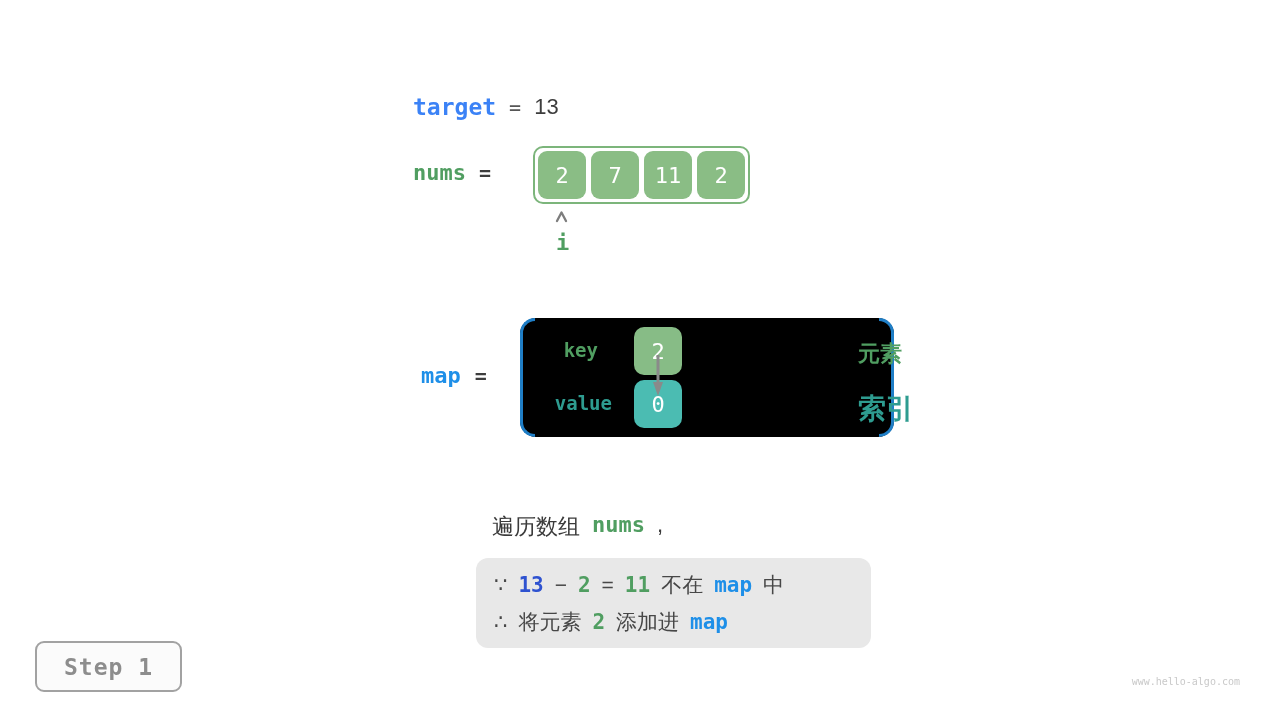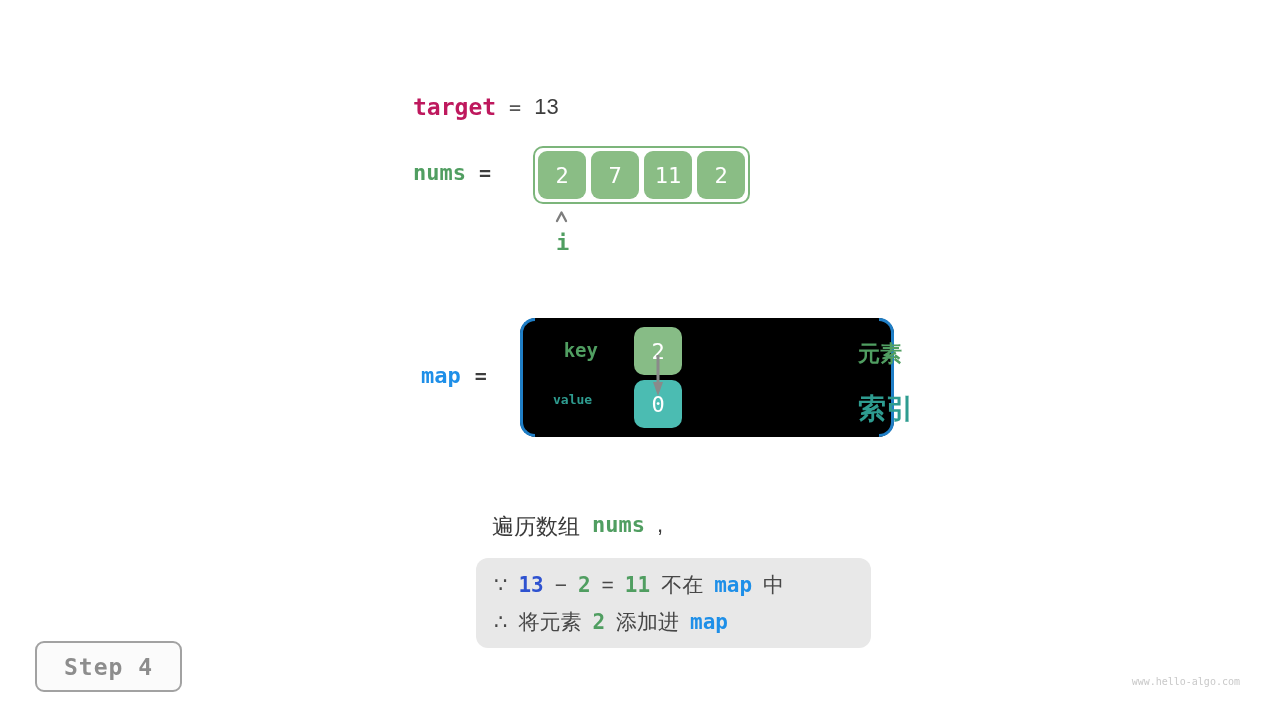--- a/index.html
+++ b/index.html
@@ -9,21 +9,21 @@
     height: 720px;
     background: #ffffff;
     overflow: hidden;
     font-family: "Liberation Sans", sans-serif;
   }
   .abs { position: absolute; }
   .mono { font-family: "DejaVu Sans Mono", "Liberation Mono", monospace; }
   .b { font-weight: bold; }
 
   
-  .c-royal { color: #be185d; }
+  .c-royal { color: #3b82f6; }
   .c-azure { color: #1e8fe8; }
   .c-green { color: #509e61; }
   .c-teal  { color: #2e9c90; }
   .c-dark  { color: #3d3d3d; }
   .c-mid   { color: #565656; }
 
   
   .target-row { left: 413px; top: 94px; display: flex; align-items: center; gap: 13px; }
   .target-row .kw  { font-size: 23px; }
   .target-row .eq  { font-size: 20px; }
@@ -61,21 +61,21 @@
   .map-panel {
     left: 520px; top: 318px; width: 374px; height: 119px;
     background: #000000; border-radius: 16px;
   }
   .bracket { position: absolute; top: 0; bottom: 0; width: 15px; box-sizing: border-box; }
   .bracket-left  { left: 0;  border: 3px solid #1f7ec6; border-right: none;
                    border-top-left-radius: 15px; border-bottom-left-radius: 15px; }
   .bracket-right { right: 0; border: 3px solid #1f7ec6; border-left: none;
                    border-top-right-radius: 15px; border-bottom-right-radius: 15px; }
   .key-label   { left: 0; top: 21px; width: 78px; text-align: right; font-size: 19px; }
-  .value-label { left: 0; top: 74px; width: 92px; font-size: 13px; padding-left: 33px; }
+  .value-label { left: 0; top: 74px; width: 92px; text-align: right; font-size: 19px; }
   .kv-box {
     width: 48px; height: 48px; border-radius: 10px;
     display: flex; align-items: center; justify-content: center;
     color: #ffffff; font-size: 22px;
   }
   .key-box   { left: 114px; top: 9px;  background: #87bc86; }
   .value-box { left: 114px; top: 62px; background: #4bbcb2; }
   .kv-arrow  { left: 130px; top: 36px; z-index: 2; }
 
   .element-label { left: 858px; top: 339px; font-size: 22px; font-family: Liberation Mono, monospace; }
@@ -186,17 +186,17 @@
     </div>
     <div class="note-line">
       <span class="t-dark">∴</span>
       <span class="t-dark">将元素</span>
       <span class="t-green">2</span>
       <span class="t-dark">添加进</span>
       <span class="t-azure">map</span>
     </div>
   </div>
 
-  <div class="abs step-badge mono b">Step 4</div>
+  <div class="abs step-badge mono b">Step 1</div>
 
   <span class="abs watermark mono">www.hello-algo.com</span>
 
 </div>
 
 </body></html>

